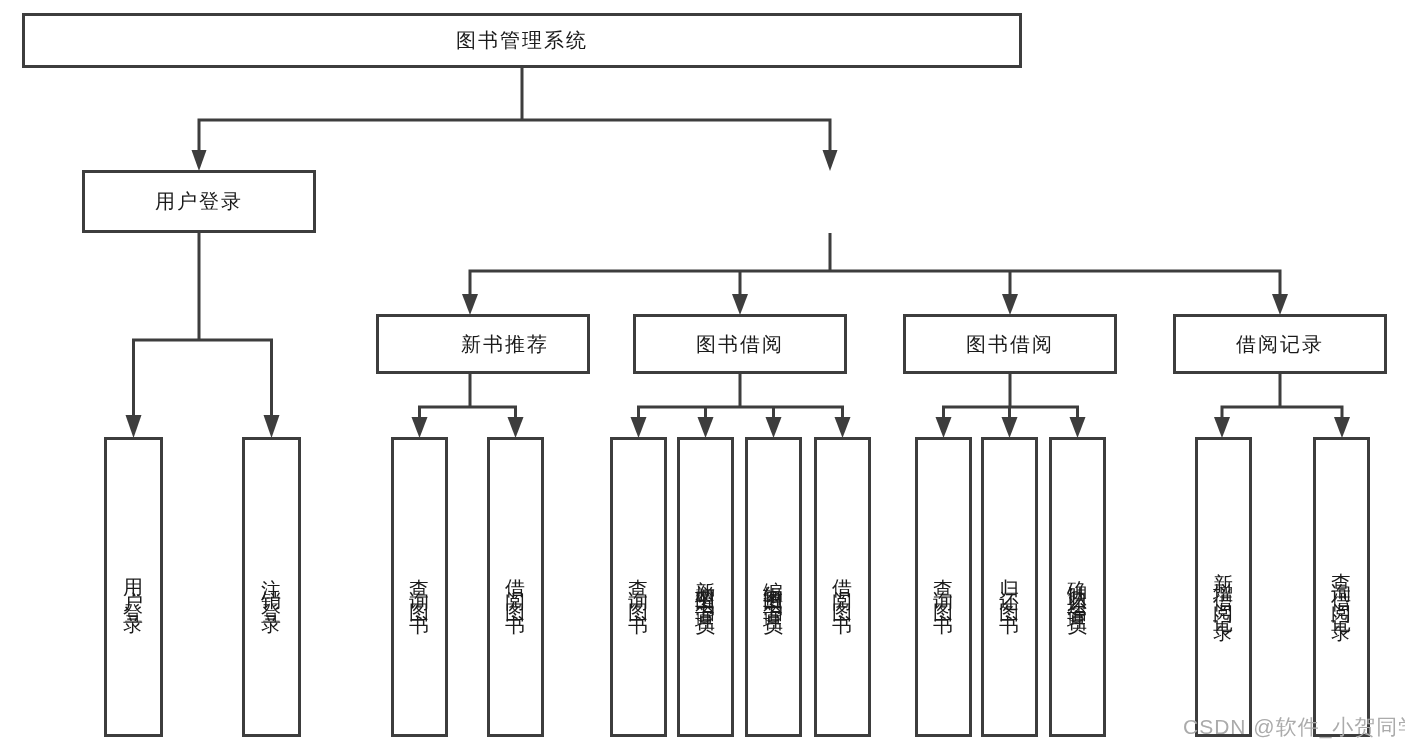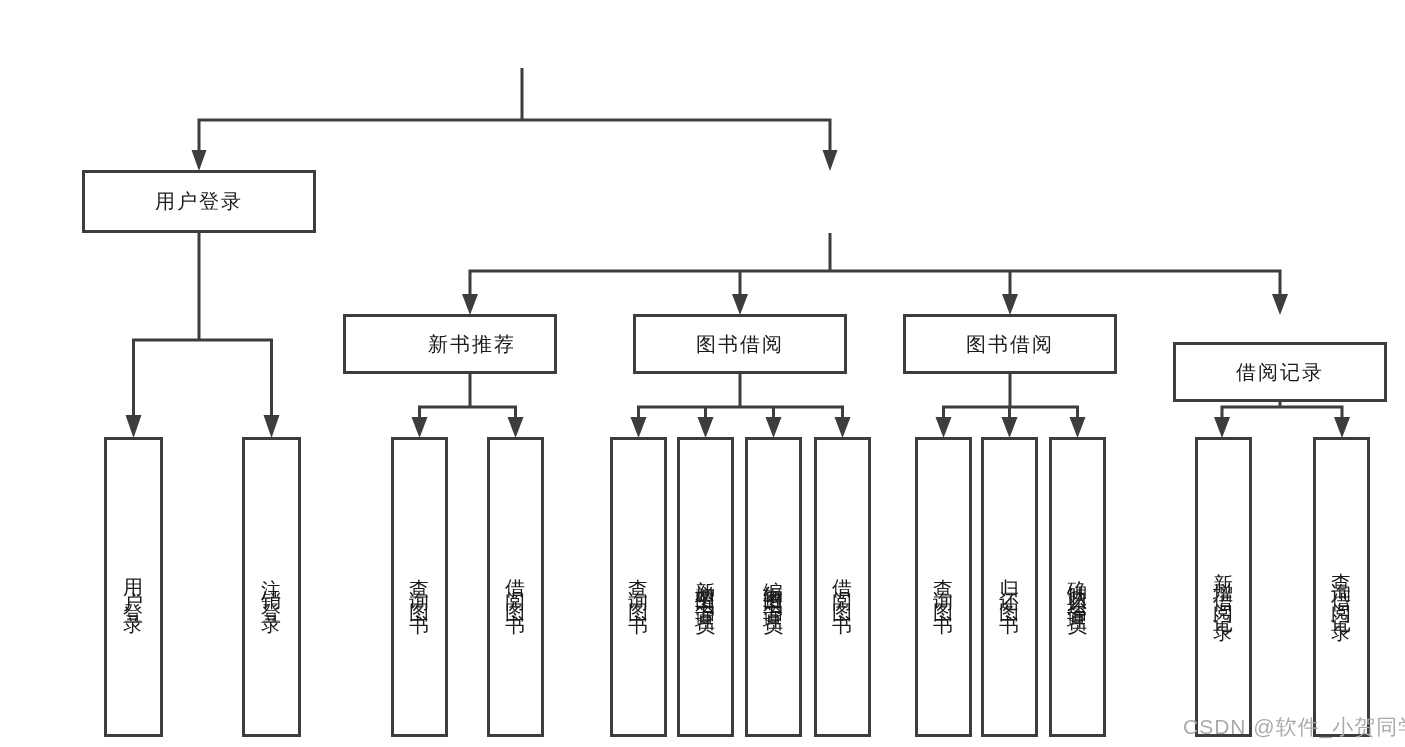--- a/index.html
+++ b/index.html
@@ -30,24 +30,24 @@
     justify-content: center;
     color: #1a1a1a;
     font-size: 20px;
     letter-spacing: 2px;
     z-index: 1;
   }
   .root-box   { left: 22px;  top: 13px;  width: 1000px; height: 55px; }
   .l2a        { left: 82px;  top: 170px; width: 234px;  height: 63px; }
   .l2b        { left: 713px; top: 170px; width: 234px;  height: 63px; }
   .l3         { top: 314px;  width: 214px; height: 60px; }
-  .l3a { left: 343px; padding-left: 44px; }
+  .l3a { left: 376px; padding-left: 44px; }
   .l3b { left: 633px; }
   .l3c { left: 903px; }
-  .l3d { left: 1173px; margin-top: 28px; }
+  .l3d { left: 1173px; }
   .leaf {
     top: 437px;
     height: 300px;
     width: 57px;
     writing-mode: vertical-rl;
     text-orientation: mixed;
     letter-spacing: 12px;
     font-size: 20px;
     line-height: 1;
   }
@@ -96,20 +96,21 @@
       <polygon points="765.5,417 781.5,417 773.5,438"></polygon>
       <polygon points="834.5,417 850.5,417 842.5,438"></polygon>
       <polygon points="935.5,417 951.5,417 943.5,438"></polygon>
       <polygon points="1001.5,417 1017.5,417 1009.5,438"></polygon>
       <polygon points="1069.5,417 1085.5,417 1077.5,438"></polygon>
       <polygon points="1214,417 1230,417 1222,438"></polygon>
       <polygon points="1334,417 1350,417 1342,438"></polygon>
     </g>
   </svg>
 
+  <div class="box root-box">图书管理系统</div>
 
   <div class="box l2a">用户登录</div>
 
   <div class="box l3 l3a">新书推荐</div>
   <div class="box l3 l3b">图书借阅</div>
   <div class="box l3 l3c">图书借阅</div>
   <div class="box l3 l3d">借阅记录</div>
 
   <div class="box leaf wide" style="left:104px;">用户登录</div>
   <div class="box leaf wide" style="left:242px;">注销登录</div>

